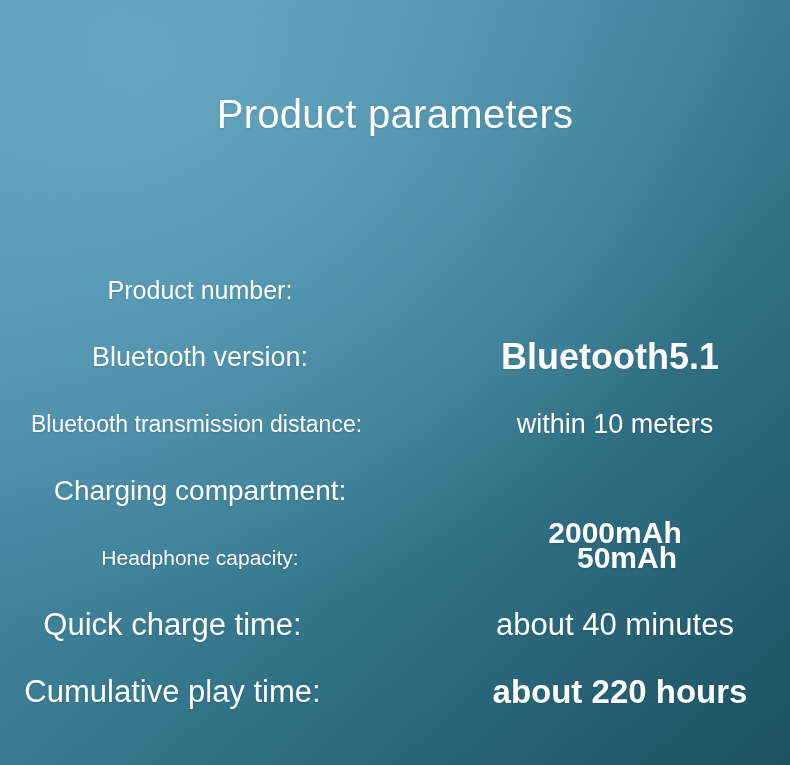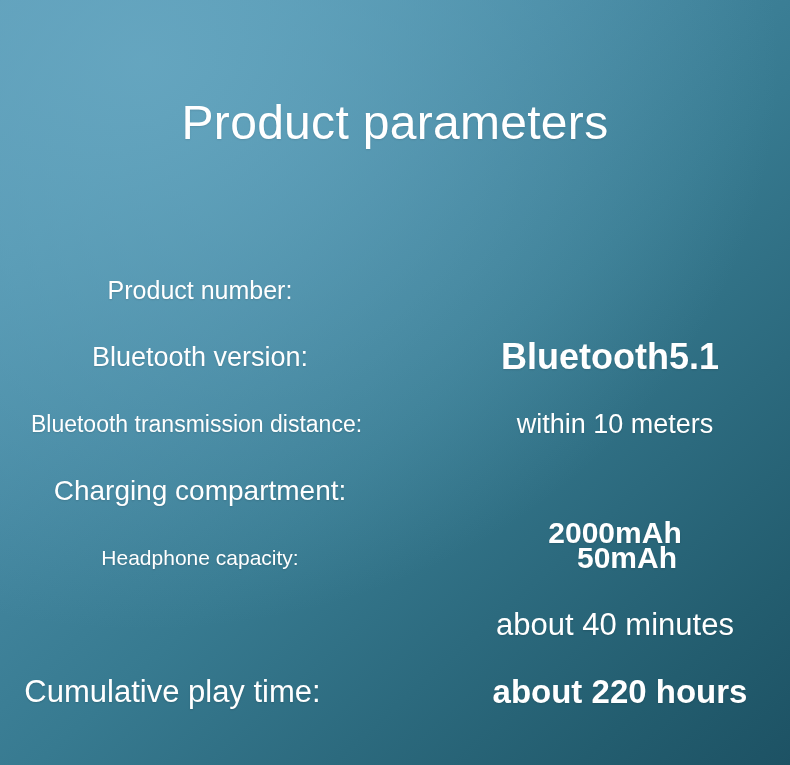--- a/index.html
+++ b/index.html
@@ -33,21 +33,21 @@
   
   .title-wrap {
     position: absolute;
     left: 0;
     top: 66px;
     width: 790px;
     text-align: center;
   }
   .title {
     display: inline-block;
-    font-size: 48px;
+    font-size: 40px;
     font-weight: 300;
     letter-spacing: 0.3px;
     line-height: 1.05;
     color: #ffffff;
     text-shadow: 0 1px 2px rgba(0,0,0,0.10);
   }
 
   
   .spec-list {
     position: absolute;
@@ -129,20 +129,21 @@
       <span class="spec-label">Charging compartment:</span>
       <span class="spec-value">2000mAh</span>
     </div>
 
     <div class="spec-row r4">
       <span class="spec-label">Headphone capacity:</span>
       <span class="spec-value">50mAh</span>
     </div>
 
     <div class="spec-row r5">
+      <span class="spec-label">Quick charge time:</span>
       <span class="spec-value">about 40 minutes</span>
     </div>
 
     <div class="spec-row r6">
       <span class="spec-label">Cumulative play time:</span>
       <span class="spec-value">about 220 hours</span>
     </div>
 
   </div>
 </div>

